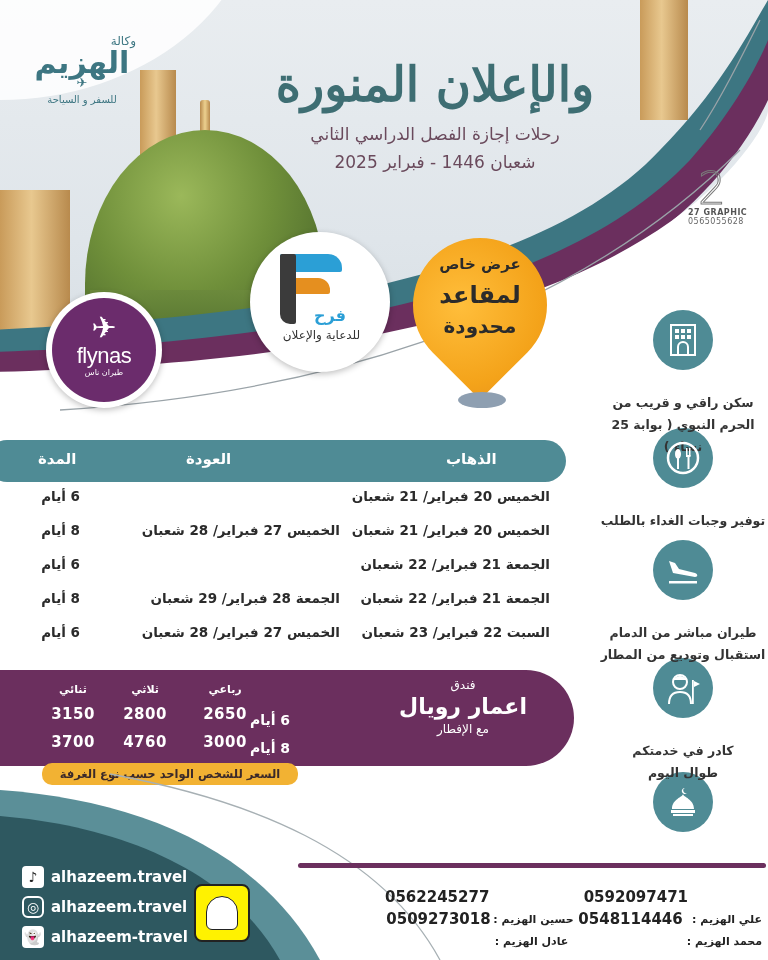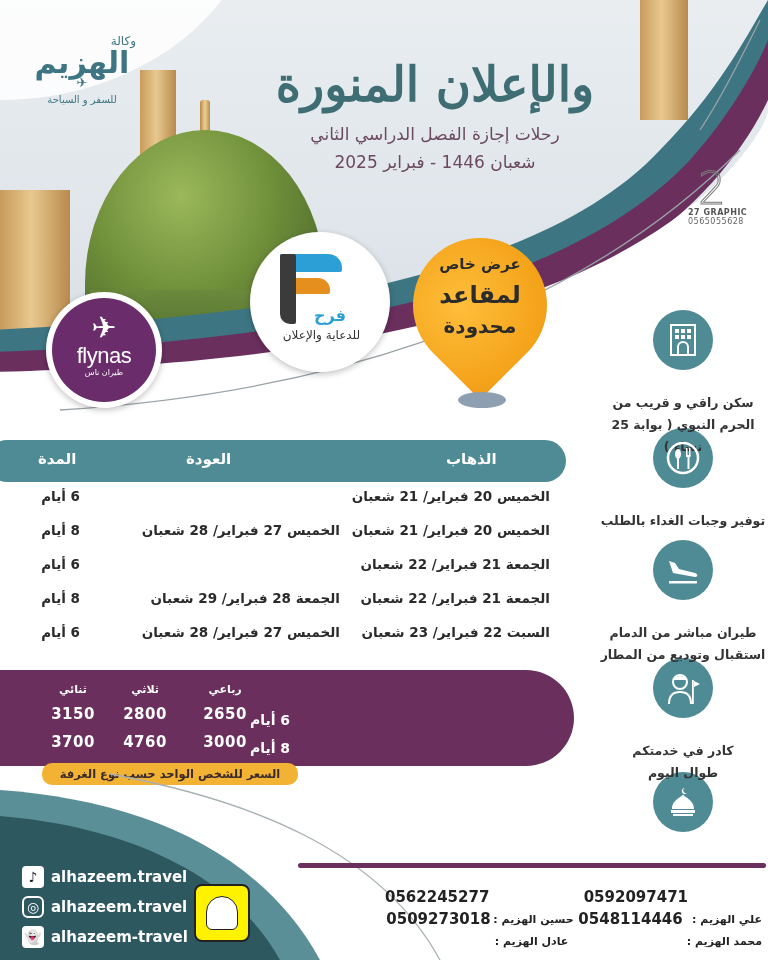--- a/index.html
+++ b/index.html
@@ -284,20 +284,25 @@
     <span class="c-dur">8  أيام</span>
   </div>
   <div class="row">
     <span class="c-dep">السبت 22  فبراير/ 23 شعبان</span>
     <span class="c-ret">الخميس 27  فبراير/ 28 شعبان</span>
     <span class="c-dur">6  أيام</span>
   </div>
 </div>
 
 <div class="abs price-band">
+  <div class="hotel">
+    <div class="hotel-label">فندق</div>
+    <div class="hotel-name">اعمار رويال</div>
+    <div class="hotel-note">مع الإفطار</div>
+  </div>
   <div class="p-col col-days">
     <div class="p-val">6 أيام</div>
     <div class="p-val">8 أيام</div>
   </div>
   <div class="p-col col-quad">
     <div class="p-head">رباعي</div>
     <div class="p-val">2650</div>
     <div class="p-val">3000</div>
   </div>
   <div class="p-col col-tri">

